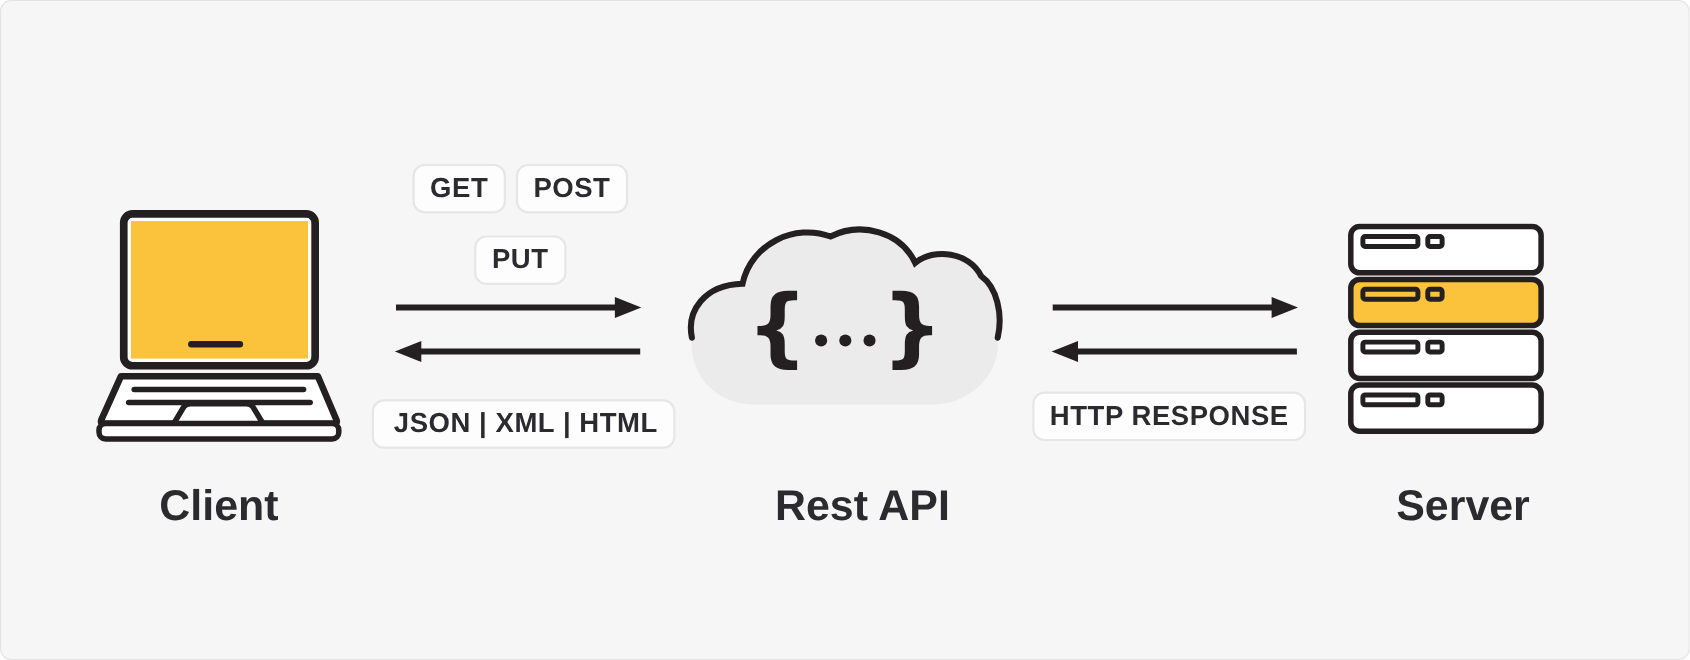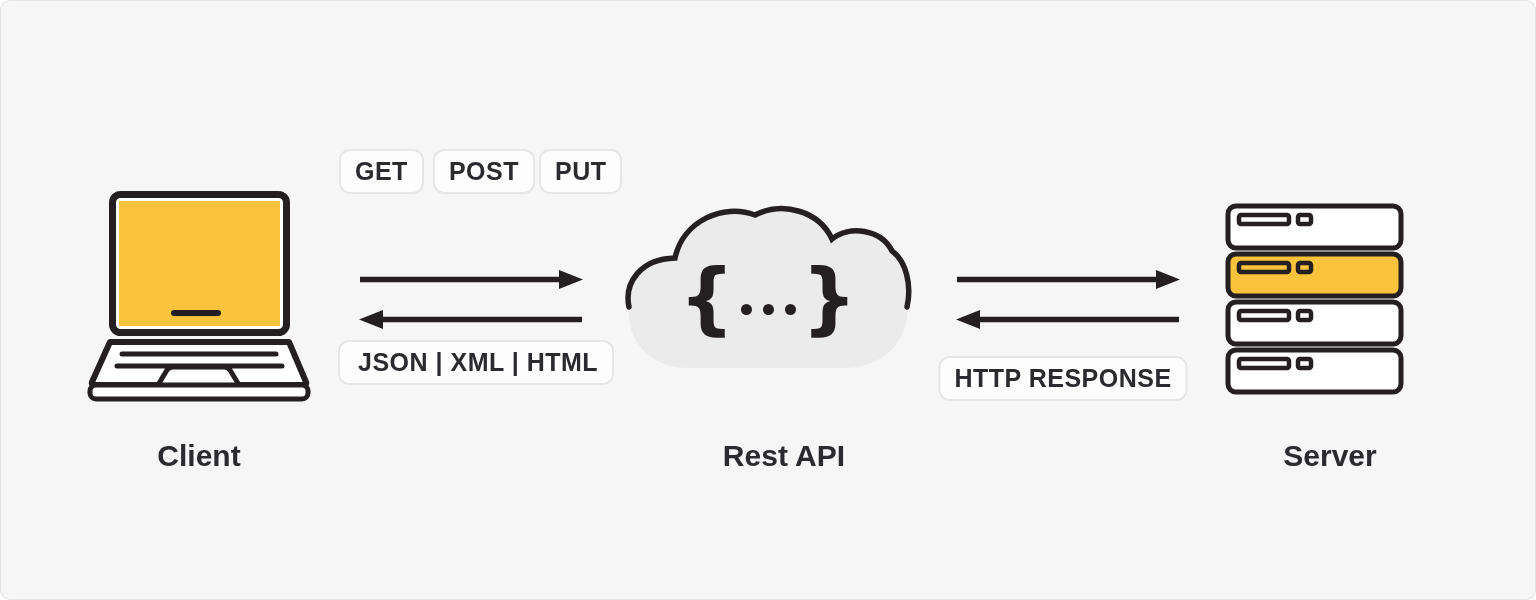--- a/index.html
+++ b/index.html
@@ -37,28 +37,28 @@
   .badge-row {
     display: flex;
     gap: 9px;
     justify-content: center;
   }
   .methods-group {
     left: 338px;
     top: 148px;
     width: 268px;
     display: flex;
-    flex-direction: row;
-    gap: 4px;
+    flex-direction: column;
+    gap: 20px;
     align-items: center;
   }
 
   
   .node-label {
-    font-size: 30px;
+    font-size: 39px;
     font-weight: bold;
     color: #2b2a2e;
     text-align: center;
     transform: translateX(-50%);
     white-space: nowrap;
   }
 
   
   .braces {
     display: flex;
@@ -125,21 +125,21 @@
       <polygon points="202,1 226,10.5 202,20" fill="#241f21"></polygon>
     </svg>
   </div>
   <div class="abs" style="left:356px; top:308px;">
     <svg width="228" height="21" viewBox="0 0 228 21">
       <line x1="225" y1="10.5" x2="25" y2="10.5" stroke="#241f21" stroke-width="5.5"></line>
       <polygon points="26,1 2,10.5 26,20" fill="#241f21"></polygon>
     </svg>
   </div>
 
-  <div class="abs badge" style="left:337px; top:339px;padding-left:18px;">JSON | XML | HTML</div>
+  <div class="abs badge" style="left:337px; top:362px;padding-left:18px;">JSON | XML | HTML</div>
 
   <div class="abs" style="left:622px; top:200px;">
     <svg width="292" height="172" viewBox="0 0 292 172">
       <path d="M6,106
                C1,82 17,58 52,57
                C60,20 100,2 132,14
                C160,0 196,10 209,38
                C226,24 258,28 269,50
                C283,60 289,84 284,106
                C287,140 259,167 222,167

